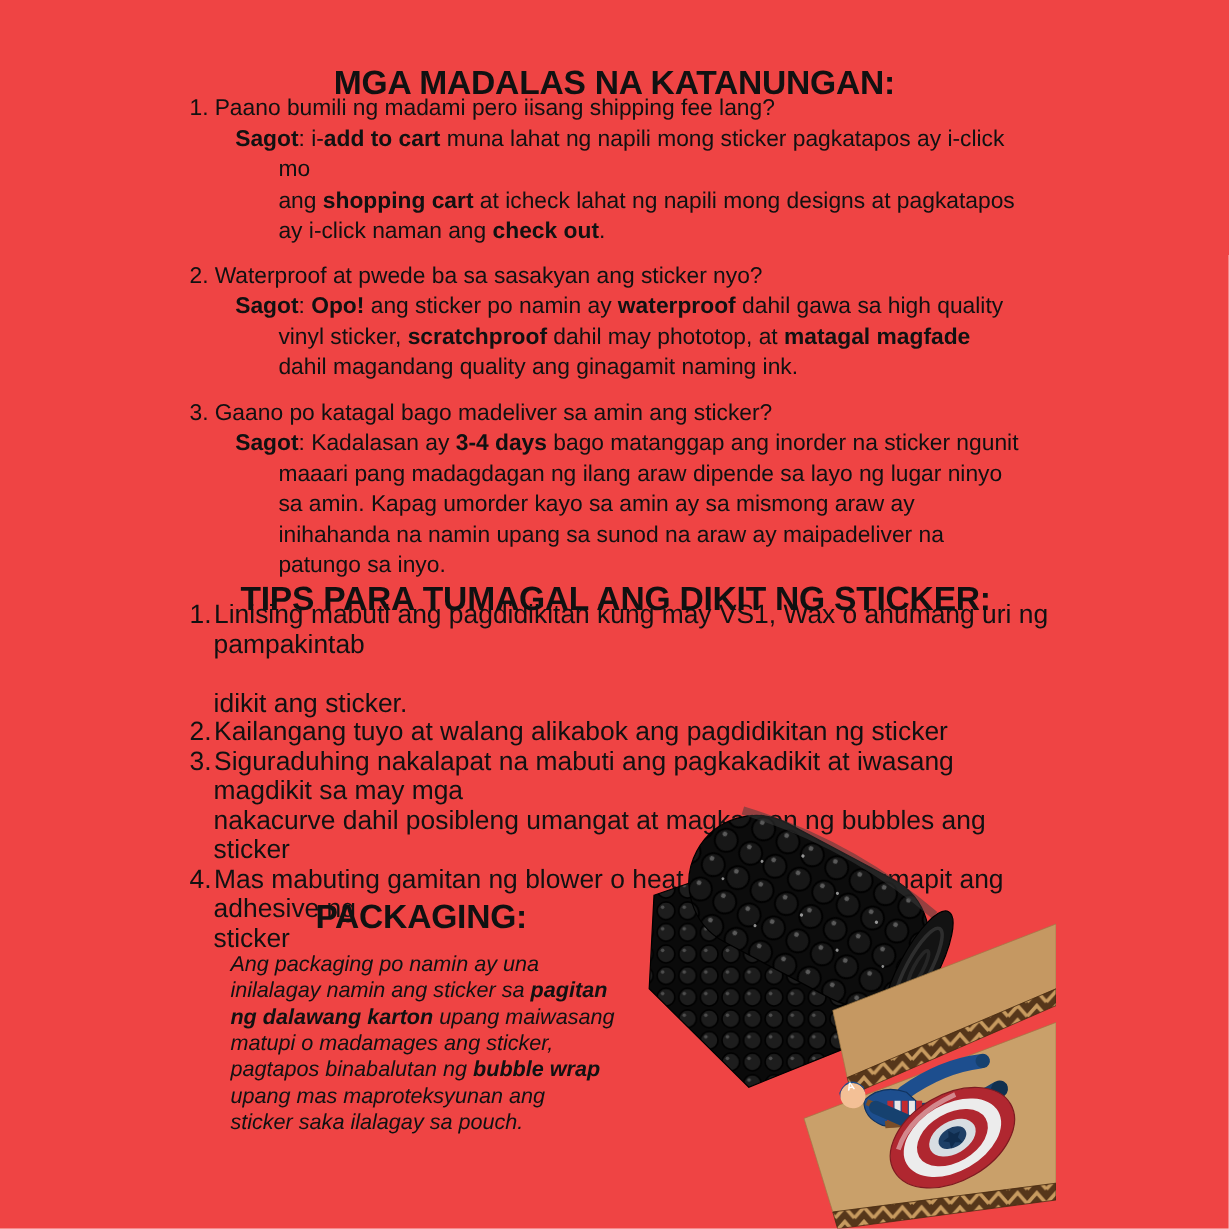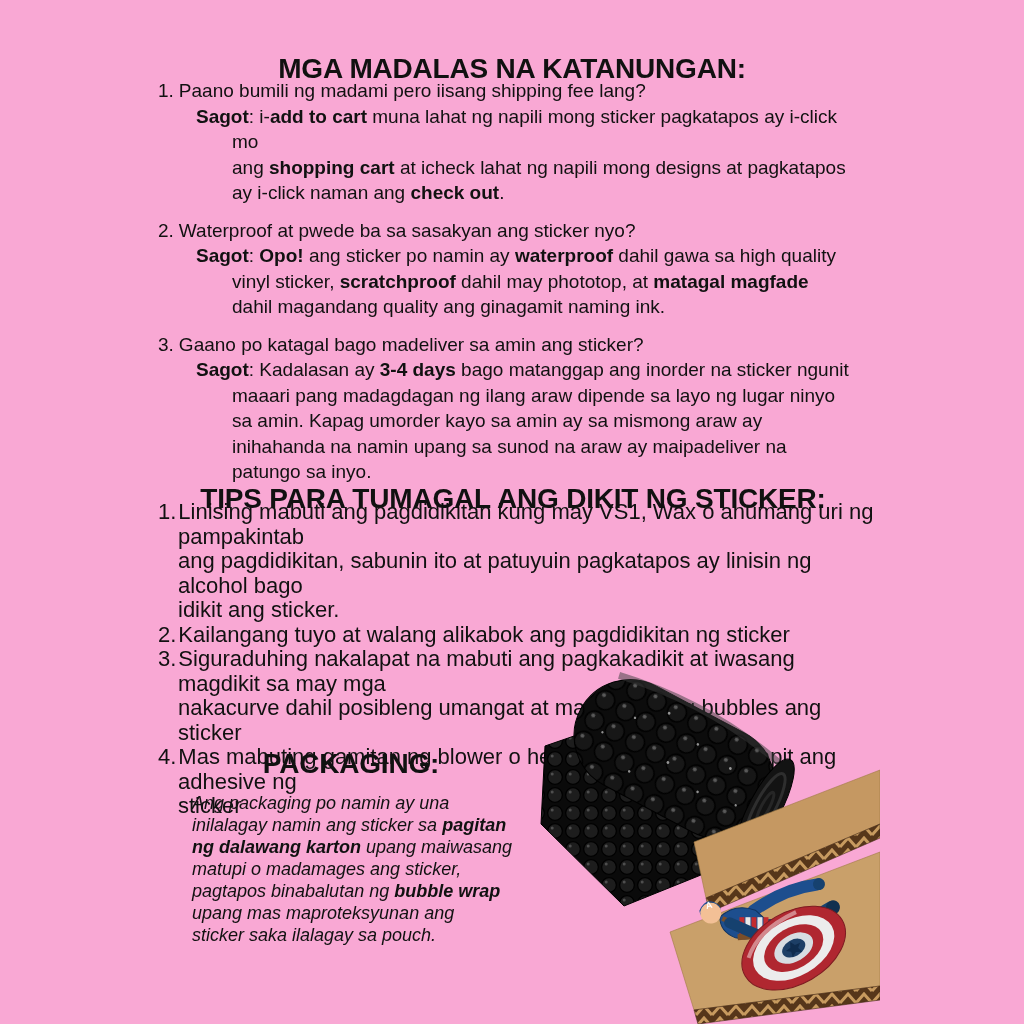--- a/index.html
+++ b/index.html
@@ -1,16 +1,16 @@
 <!DOCTYPE html>
 <html><head>
 <meta charset="utf-8">
 <style>
   html,body{margin:0;padding:0;background:#fff;}
-  .page{position:relative;width:1024px;height:1024px;background:#f9a8d4;overflow:hidden;
+  .page{position:relative;width:1024px;height:1024px;background:#ef4444;overflow:hidden;
         font-family:"Liberation Sans","DejaVu Sans",sans-serif;color:#111;}
   .b{font-weight:700;}
 
   .main-title{position:absolute;left:0;top:33px;width:1024px;text-align:center;
         font-size:28px;line-height:34px;font-weight:700;letter-spacing:-.2px;}
 
   .faq{position:absolute;left:158px;top:78px;width:706px;font-size:19px;line-height:25.5px;}
   .faq-item{margin-bottom:12px;}
   .question{white-space:nowrap;}
   .qnum{margin-right:5px;}
@@ -49,21 +49,21 @@
     </div>
     <div class="faq-item">
       <div class="question"><span class="qnum">3.</span><span>Gaano po katagal bago madeliver sa amin ang sticker?</span></div>
       <div class="answer"><span class="b">Sagot</span><span>: Kadalasan ay </span><span class="b">3-4 days</span><span> bago matanggap ang inorder na sticker ngunit</span><br><span>maaari pang madagdagan ng ilang araw dipende sa layo ng lugar ninyo</span><br><span>sa amin. Kapag umorder kayo sa amin ay sa mismong araw ay</span><br><span>inihahanda na namin upang sa sunod na araw ay maipadeliver na</span><br><span>patungo sa inyo.</span></div>
     </div>
   </div>
 
   <h2 class="tips-title">TIPS PARA TUMAGAL ANG DIKIT NG STICKER:</h2>
 
   <div class="tips">
-    <div class="tip"><span class="tnum">1.</span><span><span>Linising mabuti ang pagdidikitan kung may VS1, Wax o anumang uri ng pampakintab</span><br><span>ang pagdidikitan, sabunin ito at patuyuin pagkatapos ay linisin ng alcohol bago</span><br><span>idikit ang sticker.</span></span></div>
+    <div class="tip"><span class="tnum">1.</span><span><span>Linising mabuti ang pagdidikitan kung may VS1, Wax o anumang uri ng pampakintab</span><br><br><span>idikit ang sticker.</span></span></div>
     <div class="tip"><span class="tnum">2.</span><span><span>Kailangang tuyo at walang alikabok ang pagdidikitan ng sticker</span></span></div>
     <div class="tip"><span class="tnum">3.</span><span><span>Siguraduhing nakalapat na mabuti ang pagkakadikit at iwasang magdikit sa may mga</span><br><span>nakacurve dahil posibleng umangat at magkaroon ng bubbles ang sticker</span></span></div>
     <div class="tip"><span class="tnum">4.</span><span><span>Mas mabuting gamitan ng blower o heat gun para mas kumapit ang adhesive ng</span><br><span>sticker</span></span></div>
   </div>
 
   <section class="packaging">
     <h2 class="packaging-title">PACKAGING:</h2>
     <p class="packaging-body"><span>Ang packaging po namin ay una</span><br><span>inilalagay namin ang sticker sa </span><span class="b">pagitan</span><br><span class="b">ng dalawang karton</span><span> upang maiwasang</span><br><span>matupi o madamages ang sticker,</span><br><span>pagtapos binabalutan ng </span><span class="b">bubble wrap</span><br><span>upang mas maproteksyunan ang</span><br><span>sticker saka ilalagay sa pouch.</span></p>
   </section>
 

